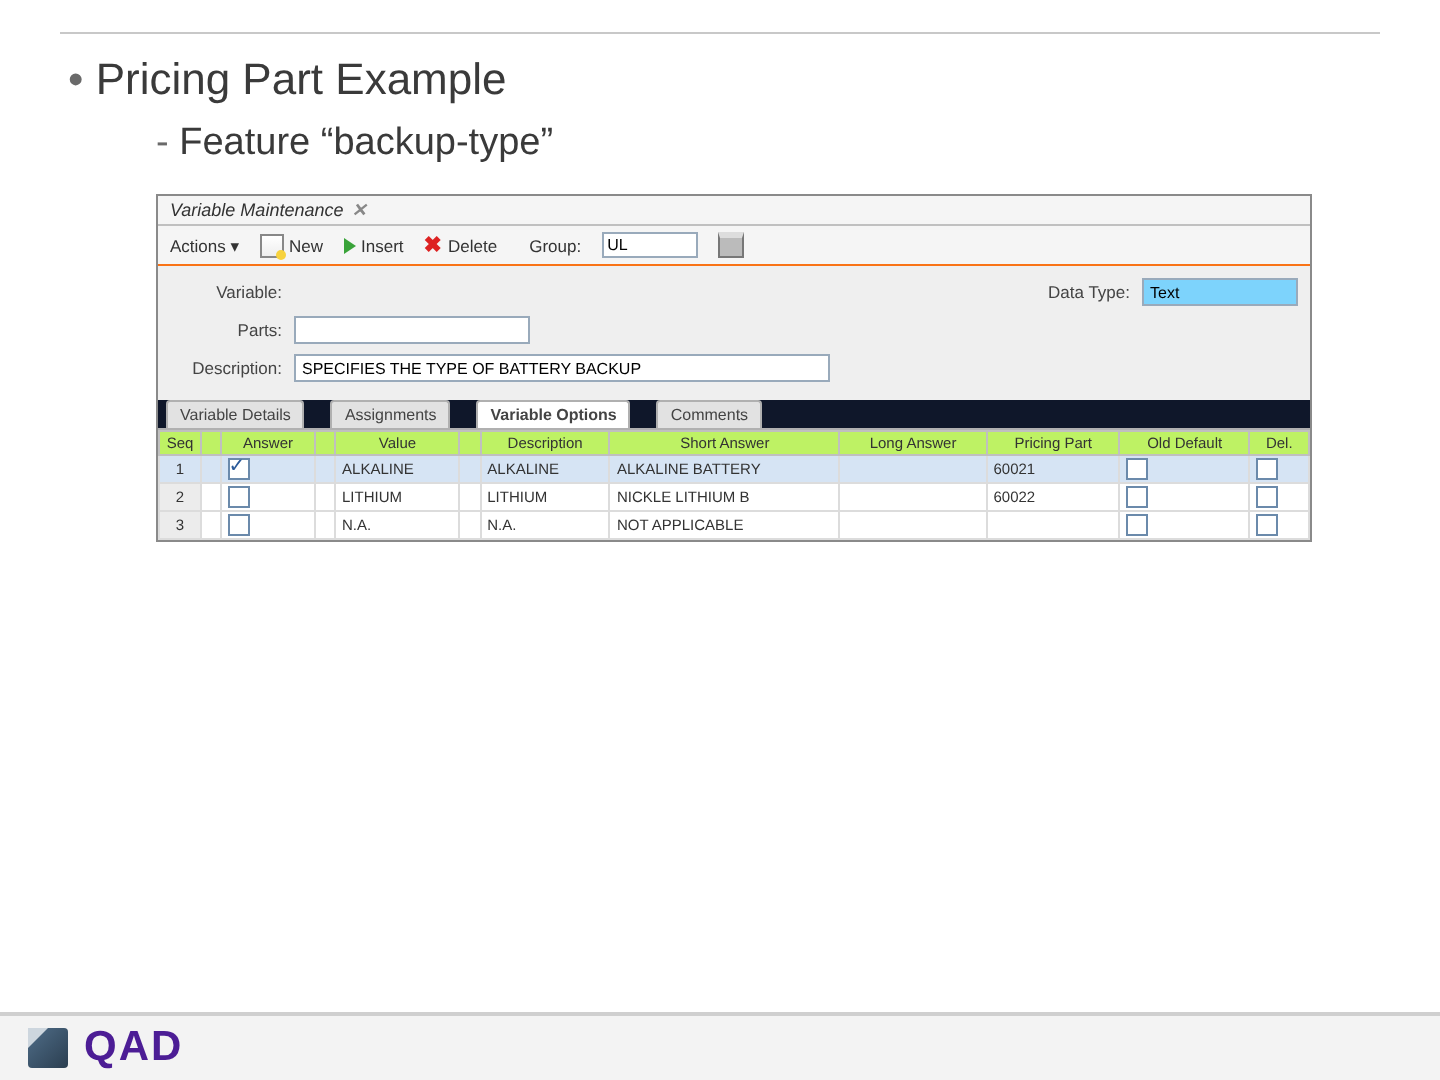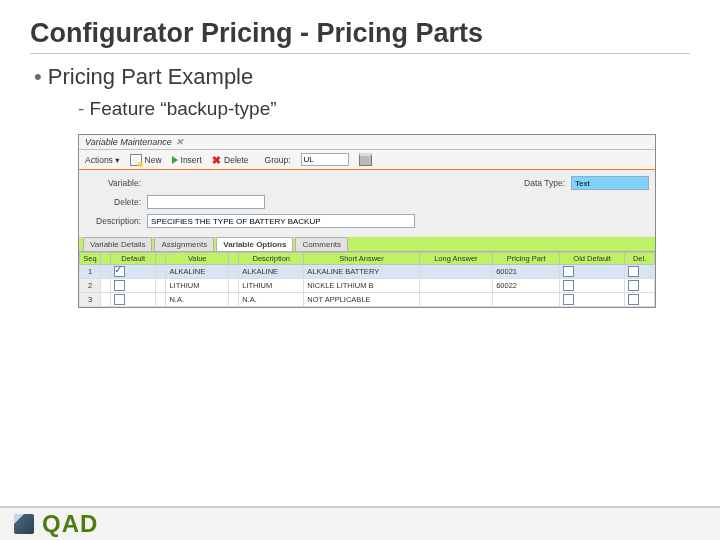--- a/index.html
+++ b/index.html
@@ -112,23 +112,23 @@
     align-items:center;
     margin-bottom:5px;
     gap:6px;
   }
   .form-row .lbl{ width:56px; text-align:right; color:#444;}
   .form-row input{
     height:12px; border:1px solid #9ab; background:#fff; font-size:8px; padding:0 3px;
   }
   .tab-strip{
     display:flex;
-    gap:2px;
+    gap:13px;
     padding-left:4px;
-    background:#bef264;
+    background:#0f172a;
     border-bottom:1px solid #b0b0b0;
   }
   .tab{
     font-size:8px;
     padding:2px 6px;
     background:#e2e2e2;
     border:1px solid #b0b0b0;
     border-bottom:none;
     border-radius:2px 2px 0 0;
     color:#444;
@@ -176,28 +176,27 @@
   }
   .qad-logo-sq{
     width:20px;height:20px;position:relative;
     background:linear-gradient(135deg,#4f6d88 0%,#2b3e50 100%);
     border-radius:2px;
   }
   .qad-logo-sq::before{
     content:"";position:absolute;left:0;top:0;border-left:10px solid #cdd6de;border-bottom:10px solid transparent;
   }
   .qad-text{
-    font-size:24px;font-weight:bold;color:#4d7c0f;letter-spacing:1px;
+    font-size:21px;font-weight:bold;color:#4c1d95;letter-spacing:1px;
   }
 </style>
 </head>
 <body>
 
 <div class="slide">
-  <div class="title">Configurator Pricing - Pricing Parts</div>
   <hr class="rule">
   <div class="bullet1">Pricing Part Example</div>
   <div class="bullet2">Feature “backup-type”</div>
 
 
   <div class="shot-wrap">
     <div class="titlebar">
       <span>Variable Maintenance</span>
       <span class="close-x">✕</span>
     </div>
@@ -220,40 +219,40 @@
       <span class="ico ico-print"></span>
     </div>
     <div class="form-area">
       <div class="form-row">
         <span class="lbl">Variable:</span>
         <span style="flex:1"></span>
         <span class="lbl" style="width:60px">Data Type:</span>
         <input style="width: 70px; background: #7dd3fc;" value="Text">
       </div>
       <div class="form-row">
-        <span class="lbl">Delete:</span>
+        <span class="lbl">Parts:</span>
         <input style="width: 110px;" value="">
       </div>
       <div class="form-row">
         <span class="lbl">Description:</span>
         <input style="width: 260px;" value="SPECIFIES THE TYPE OF BATTERY BACKUP">
       </div>
     </div>
     <div class="tab-strip">
       <div class="tab">Variable Details</div>
       <div class="tab">Assignments</div>
       <div class="tab active">Variable Options</div>
       <div class="tab">Comments</div>
     </div>
     <table class="grid">
       <thead>
         <tr>
           <th>Seq</th>
           <th></th>
-          <th>Default</th>
+          <th>Answer</th>
           <th></th>
           <th>Value</th>
           <th></th>
           <th>Description</th>
           <th>Short Answer</th>
           <th>Long Answer</th>
           <th>Pricing Part</th>
           <th>Old Default</th>
           <th>Del.</th>
         </tr>

